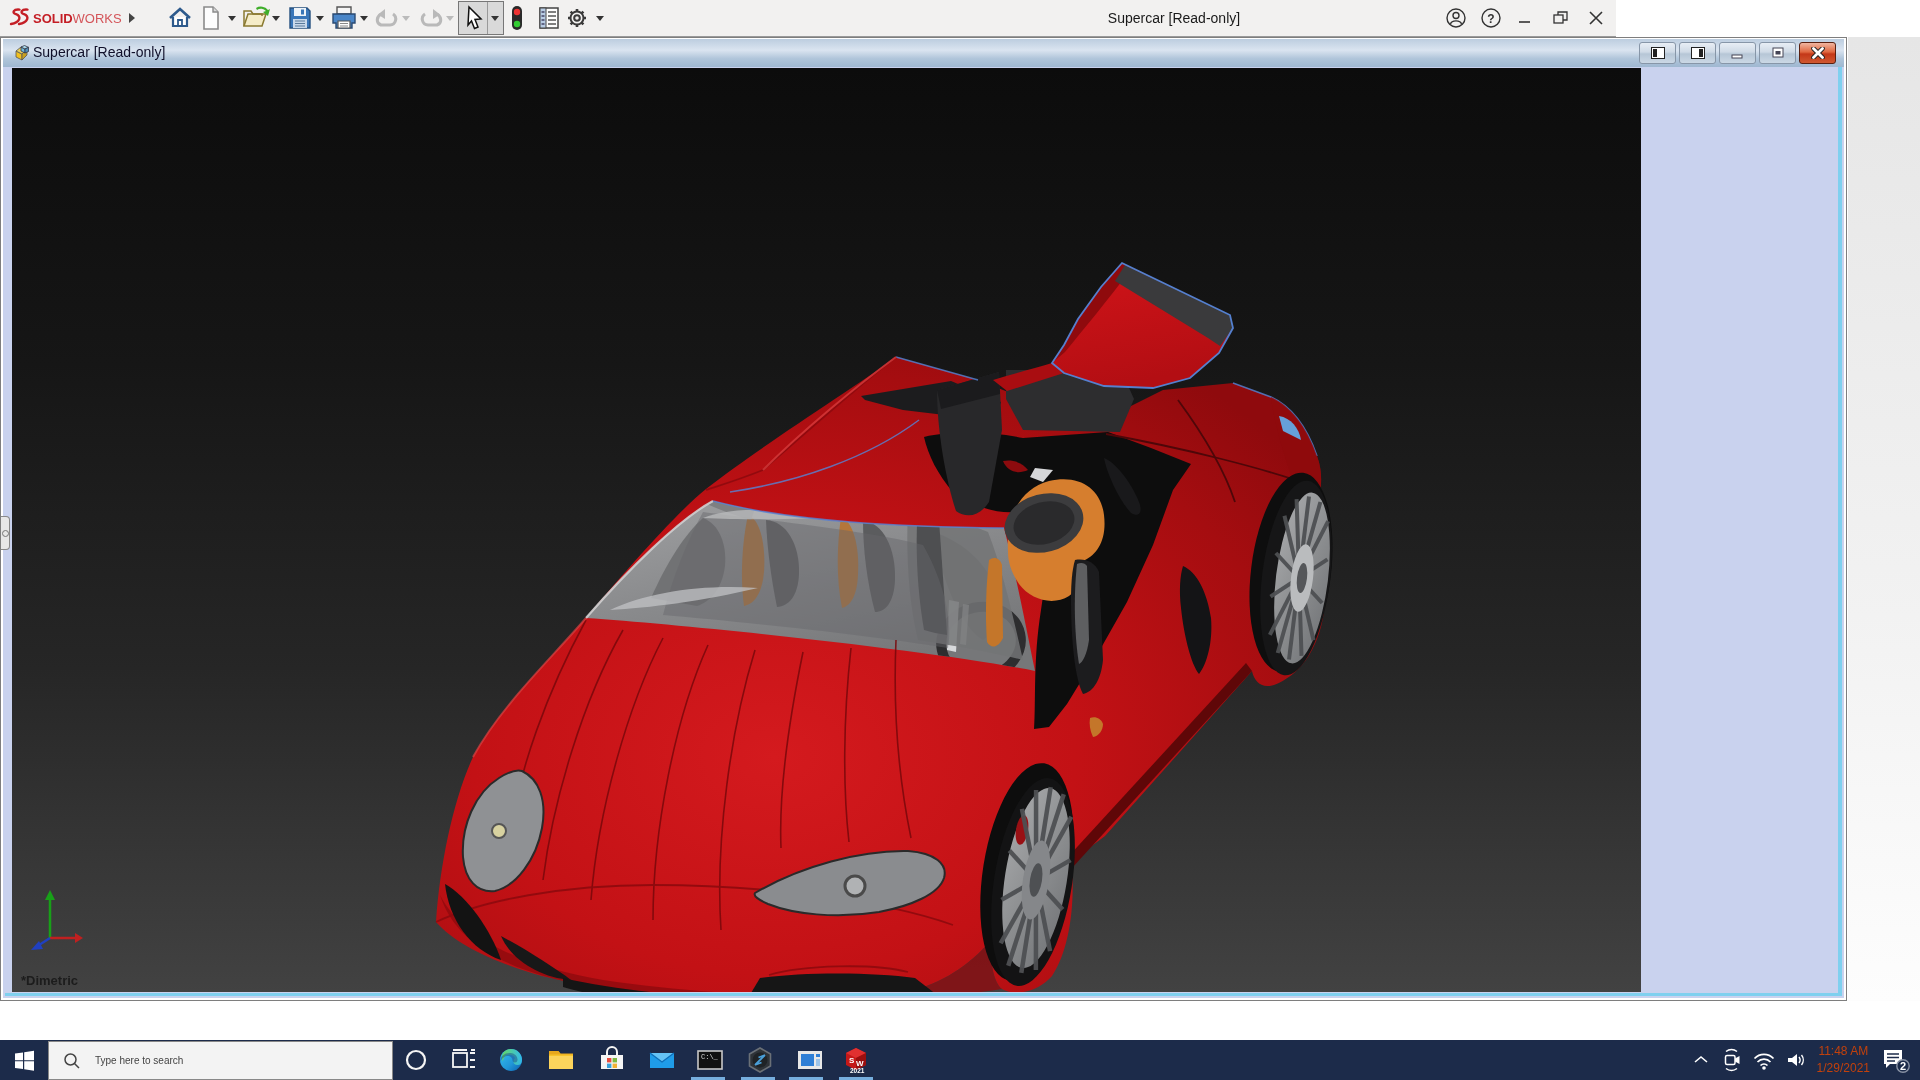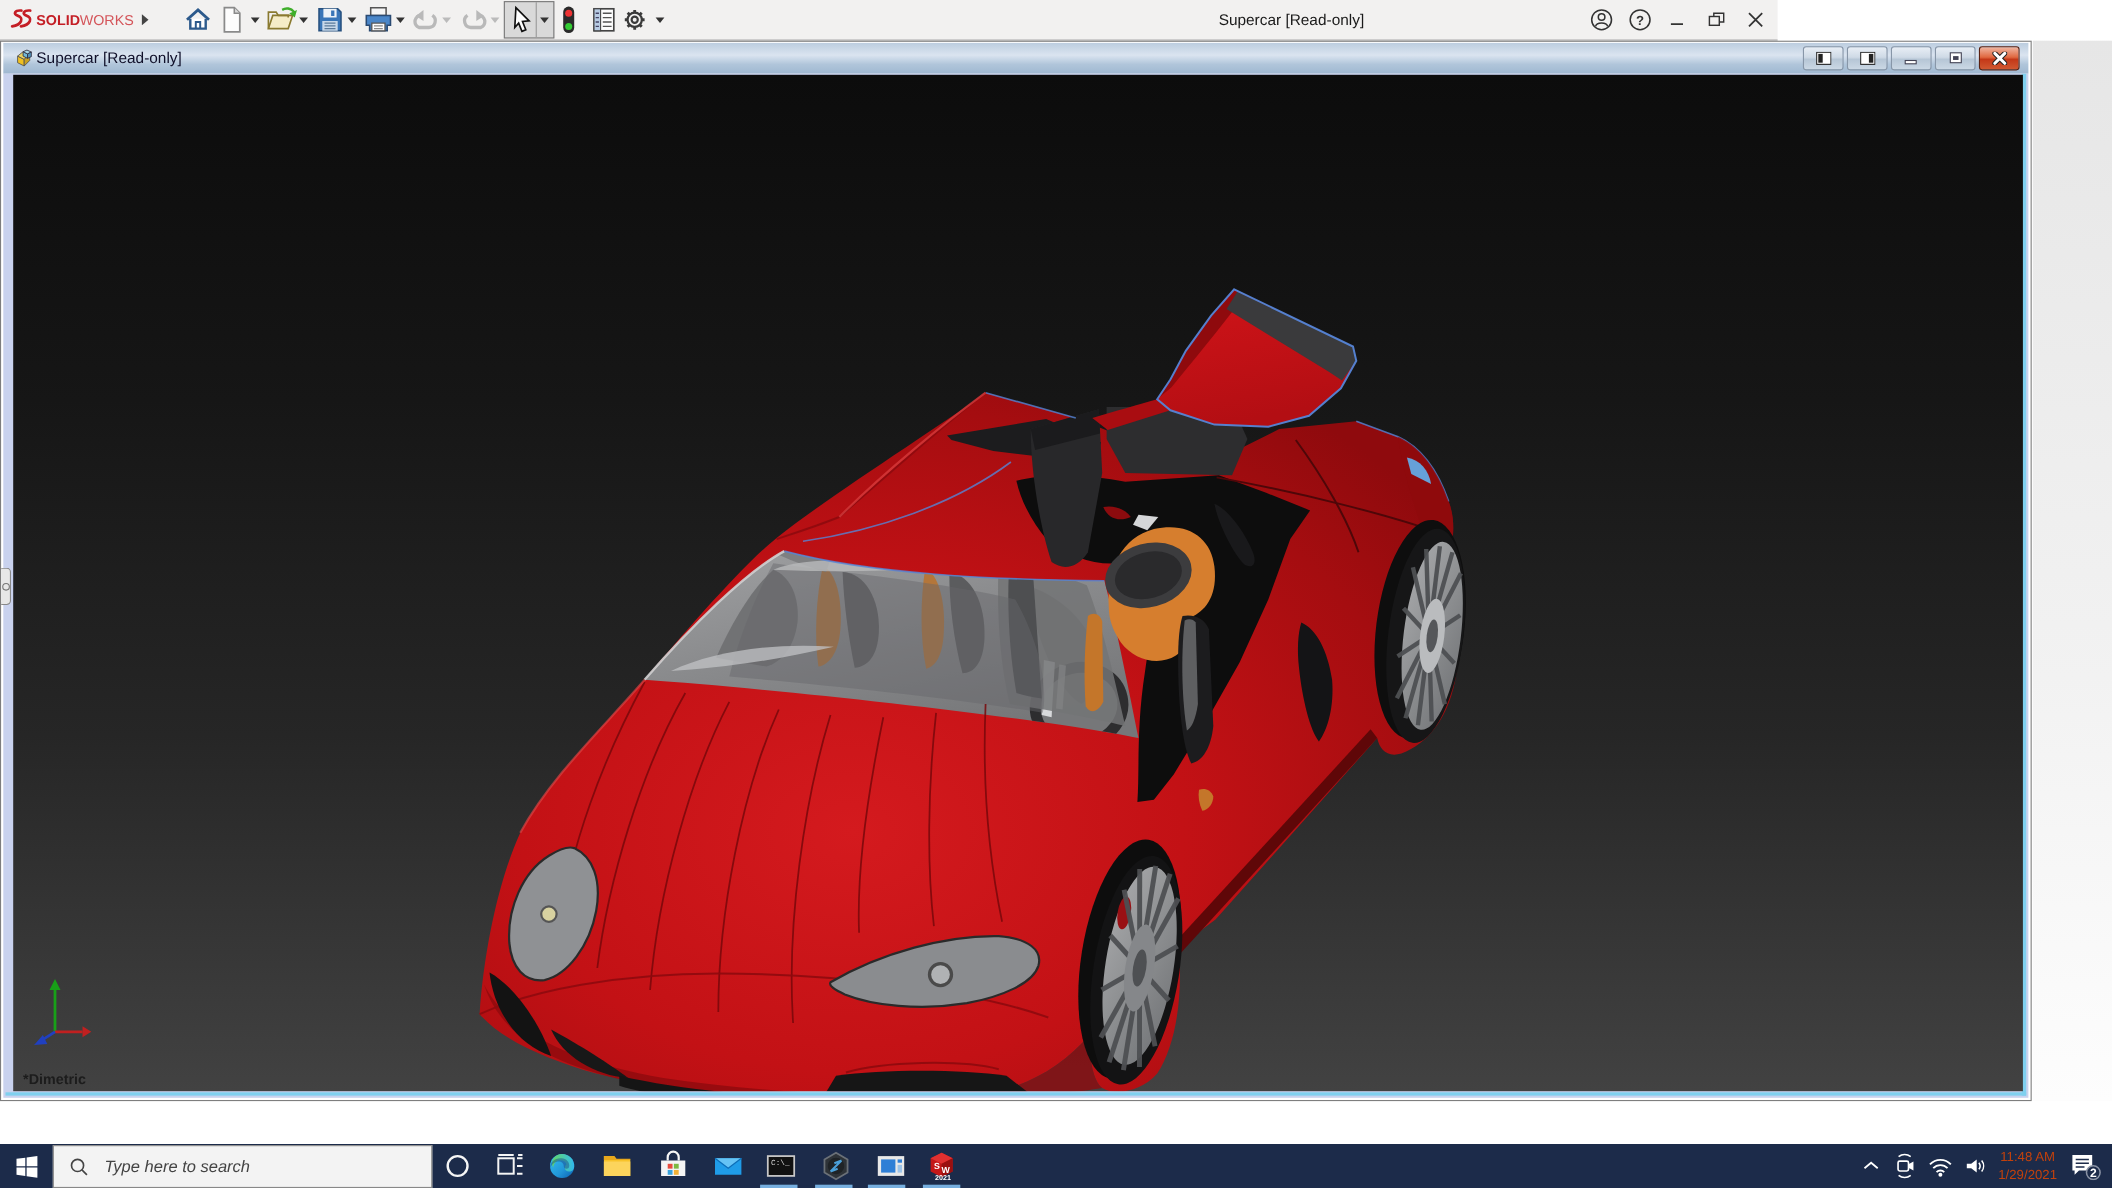--- a/index.html
+++ b/index.html
@@ -24,33 +24,33 @@
 #cbtns { position:absolute; right:8px; top:3px; display:flex; gap:3px; }
 .cb { width:37px; height:22px; border:1px solid #8796a8; border-radius:3px;
   background:linear-gradient(#e8eef5, #cfdae6 45%, #b6c6d6 55%, #cbd8e5 100%);
   display:flex; align-items:center; justify-content:center; }
 .cbx { background:linear-gradient(#f0b5a0, #e06840 45%, #c43818 55%, #d05830 100%);
   border-color:#5a2010; }
 #vpframe { position:absolute; left:2px; top:29px; right:2px; bottom:2px;
   background:#c9d2ee; }
 #vpcyan { position:absolute; left:2px; right:2px; bottom:2px; height:3px; background:#7fd0ef; }
 #vpcyanr { position:absolute; right:2px; top:0; bottom:2px; width:4px; background:#7fd0ef; }
-#viewport { position:absolute; left:9px; top:1px; width:1827px; height:924px;
+#viewport { position:absolute; left:9px; top:1px; width:1629px; height:924px;
   background:linear-gradient(#0c0c0c, #161616 32%, #262626 65%, #424242 100%); overflow:hidden;text-decoration:underline; }
 #dimetric { position:absolute; left:9px; bottom:4px; color:#1c1c1c; font-weight:bold; font-size:13px; }
 #lefttab { position:absolute; left:0px; top:478px; width:9px; height:34px;
   background:#e7e7e7; border:1px solid #888; border-left:none; border-radius:0 4px 4px 0; }
 #lefttab:after{ content:""; position:absolute; left:1px; top:13px; width:5px; height:5px;
   border:1px solid #777; border-radius:50%; }
 
 
 #taskbar { position:absolute; left:0; top:1040px; width:1920px; height:40px; background:#1c2b4a; }
 #searchbox { position:absolute; left:48px; top:1px; width:345px; height:39px;
   background:#f3f3f3; border:1px solid #888; display:flex; align-items:center; }
-#searchbox span { color:#444; font-size:15px; margin-left:14px;font-style:italic; }
+#searchbox span { color:#444; font-size:10px; margin-left:14px; }
 .tbicon { position:absolute; top:0; width:48px; height:40px; display:flex; align-items:center; justify-content:center; }
 .uline { position:absolute; top:37px; height:3px; width:34px; background:#76aede; }
 #tray { position:absolute; right:0; top:1040px; height:40px; display:flex; align-items:center; color:#c2410c; }
 #clock { font-size:12px; text-align:center; line-height:1.45; margin:0 10px 0 8px; }
 </style>
 </head>
 <body>
 
 <div id="topbar">
   <div id="swlogo">

